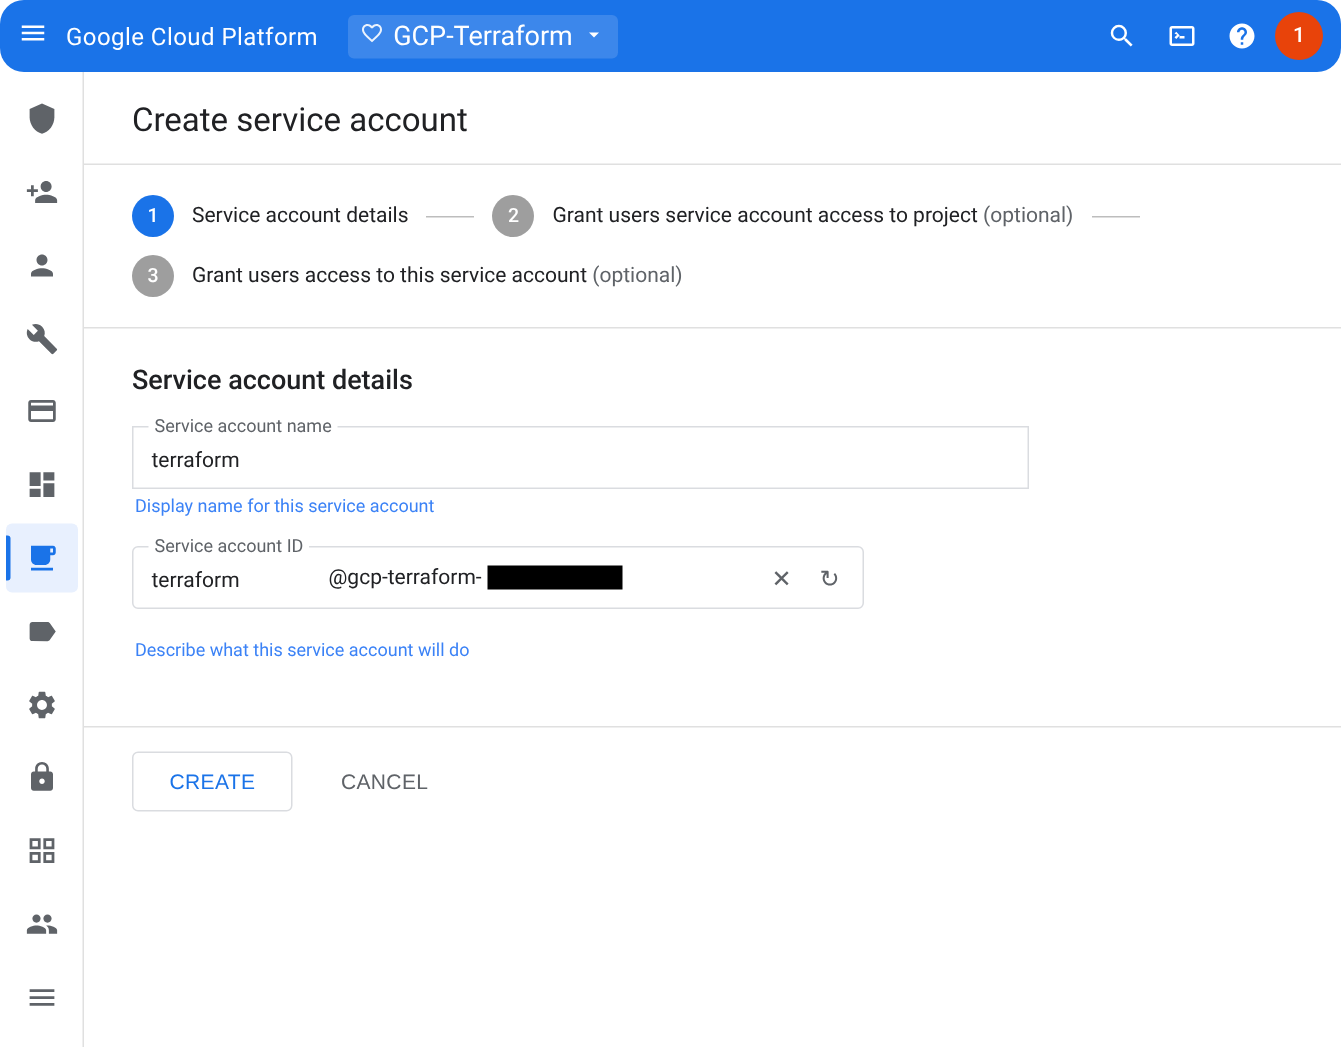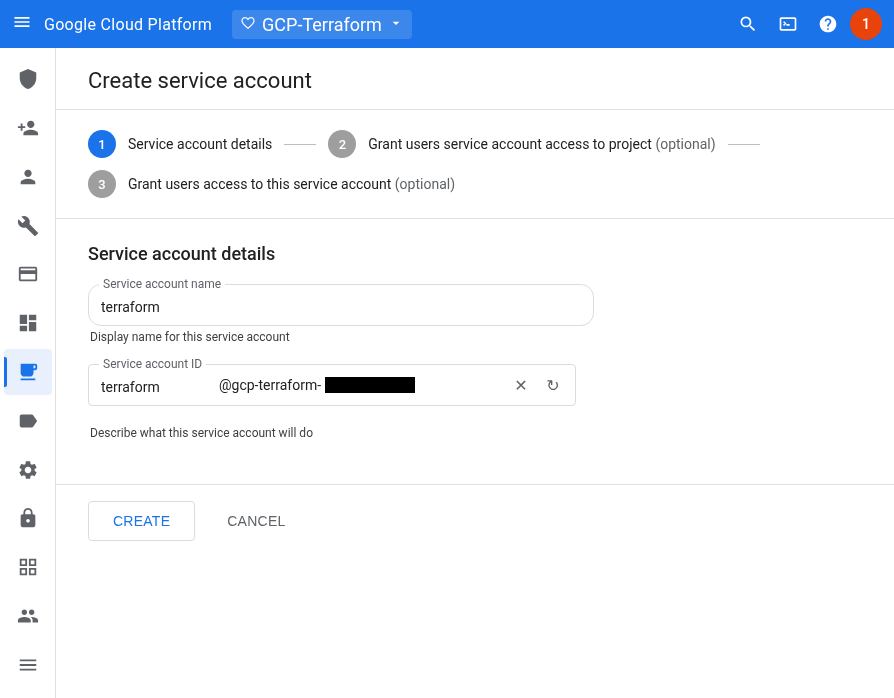--- a/index.html
+++ b/index.html
@@ -7,20 +7,21 @@
 
     
     .top-nav {
       background: #1a73e8;
       height: 48px;
       display: flex;
       align-items: center;
       padding: 0 12px;
       flex-shrink: 0;
       color: #fff;
+      border-radius: 16px;
     }
     .top-nav .hamburger { font-size: 20px; cursor: pointer; margin-right: 12px; }
     .top-nav .brand { font-size: 16px; font-weight: 400; letter-spacing: 0.3px; flex: none; }
     .top-nav .project-selector {
       display: flex; align-items: center; margin-left: 20px;
       background: rgba(255,255,255,0.15); border-radius: 4px;
       padding: 4px 8px; cursor: pointer; font-size: 18px;
     }
     .top-nav .project-selector .proj-icon { margin-right: 6px; font-size: 14px; }
     .top-nav .project-selector .chevron { margin-left: 6px; font-size: 12px; }
@@ -123,23 +124,23 @@
       font-size: 18px; font-weight: 500; color: #202124; margin-bottom: 20px;
     }
 
     .form-field {
       margin-bottom: 20px;
     }
 
     .text-field-container {
       position: relative;
       border: 1px solid #dadce0;
-      border-radius: 13px;
+      border-radius: 0;
       padding: 0;
-      width: 506px;
+      width: 598px;
     }
     .text-field-label {
       position: absolute;
       top: -8px;
       left: 10px;
       background: #fff;
       padding: 0 4px;
       font-size: 12px;
       color: #5f6368;
     }
@@ -148,21 +149,21 @@
       border: none;
       outline: none;
       padding: 14px 12px 10px;
       font-size: 14px;
       color: #202124;
       background: transparent;
       font-family: inherit;
     }
     .field-hint {
       font-size: 12px;
-      color: #404040;
+      color: #3b82f6;
       margin-top: 4px;
       padding-left: 2px;
     }
 
     
     .id-field-container {
       display: flex;
       align-items: center;
       position: relative;
       border: 1px solid #dadce0;

